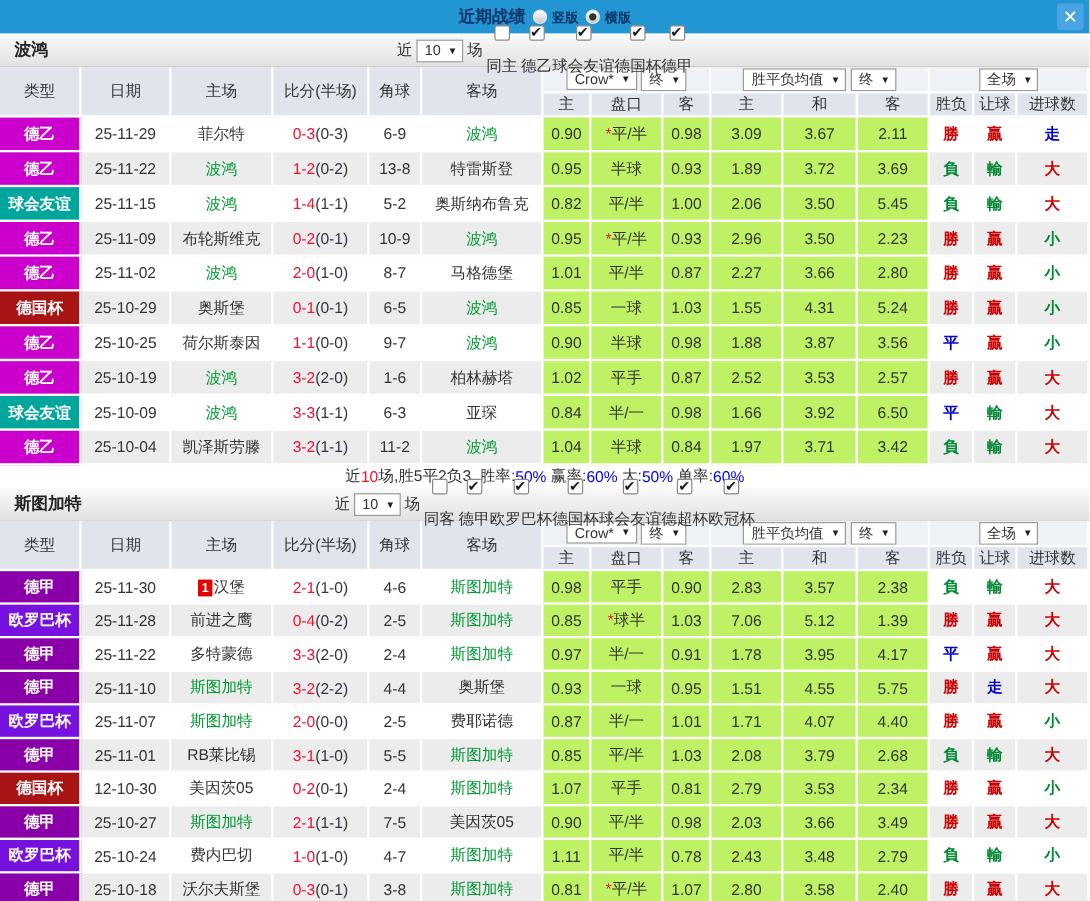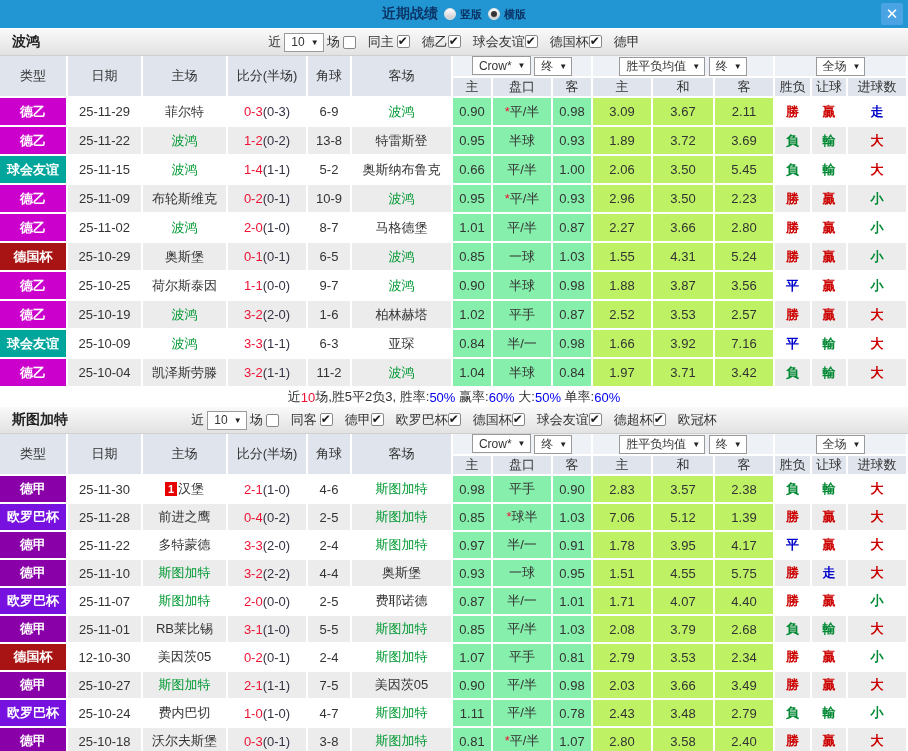--- a/index.html
+++ b/index.html
@@ -40,21 +40,21 @@
     display: flex; align-items: center; justify-content: center;
   }
   .team-name { position: absolute; left: 12px; font-weight: bold; font-size: 14px; color: #222; }
   .filters { display: flex; align-items: center; gap: 3px; }
   .select-box {
     display: inline-flex; align-items: center; gap: 6px; background: #fff;
     border: 1px solid #9a9a9a; padding: 1px 4px 1px 6px; height: 19px;
     font-size: 12px; cursor: pointer; white-space: nowrap;
   }
   .caret { font-size: 8px; color: #222; }
-  .cb-item { display: inline-flex; align-items: center; gap: 12px; cursor: pointer; white-space: nowrap; }
+  .cb-item { display: inline-flex; align-items: center; gap: 12px; cursor: pointer; white-space: nowrap; flex-direction: column; }
   .checkbox {
     display: inline-block; width: 13px; height: 13px; background: #fff;
     border: 1px solid #878787; border-radius: 2px; position: relative;
   }
   .checkbox.checked::after {
     content: "\2714"; position: absolute; left: 0px; top: -2px;
     font-size: 12px; color: #1a1a1a;
   }
   
   table { border-collapse: separate; border-spacing: 0; width: 908px; table-layout: fixed; }
@@ -65,21 +65,21 @@
   }
   thead th { background: #dfe4ed; font-weight: normal; color: #333; font-size: 13px; }
   thead tr.group-row th { height: 22px; background: #eef1f6; }
   thead tr.group-row th.main-col { background: #dfe4ed; }
   thead tr.sub-row th { height: 19px; }
   tbody td { height: 29px; font-size: 13px; }
   .section-2 tbody td { height: 28px; }
   td.col-type { color: #fff; font-weight: bold; }
   tr.even td.plain { background: #ececec; }
   tr.odd  td.plain { background: #ffffff; }
-  td.col-odds { background: #86efac; }
+  td.col-odds { background: #bef264; }
   td.col-avg  { background: #bef264; }
   td.col-res  { font-weight: bold; }
   .score-ht { }
   .badge {
     display: inline-block; background: #e60000; color: #fff; font-size: 11px;
     line-height: 14px; padding: 0 3px; margin-right: 1px; font-weight: bold;
   }
   .star { color: #ee1133; }
   
   .summary { height: 18px; display: flex; align-items: center; justify-content: center; font-size: 13px; background: #fff; }
@@ -231,21 +231,21 @@
             <td class="plain col-res" style="color: rgb(0, 136, 51);">輸</td>
             <td class="plain col-res" style="color: rgb(204, 0, 0);">大</td>
           </tr>
           <tr class="odd">
             <td class="col-type" style="background: rgb(0, 166, 156);">球会友谊</td>
             <td class="plain">25-11-15</td>
             <td class="plain"><span style="color: rgb(0, 153, 51);">波鸿</span></td>
             <td class="plain"><span class="score-ft" style="color: rgb(238, 17, 51);">1-4</span><span class="score-ht" style="color: rgb(51, 51, 68);">(1-1)</span></td>
             <td class="plain">5-2</td>
             <td class="plain"><span>奥斯纳布鲁克</span></td>
-            <td class="col-odds">0.66</td>
+            <td class="col-odds">0.82</td>
             <td class="col-odds">平/半</td>
             <td class="col-odds">1.00</td>
             <td class="col-avg">2.06</td>
             <td class="col-avg">3.50</td>
             <td class="col-avg">5.45</td>
             <td class="plain col-res" style="color: rgb(0, 136, 51);">負</td>
             <td class="plain col-res" style="color: rgb(0, 136, 51);">輸</td>
             <td class="plain col-res" style="color: rgb(204, 0, 0);">大</td>
           </tr>
           <tr class="even">
@@ -338,21 +338,21 @@
             <td class="plain">25-10-09</td>
             <td class="plain"><span style="color: rgb(0, 153, 51);">波鸿</span></td>
             <td class="plain"><span class="score-ft" style="color: rgb(238, 17, 51);">3-3</span><span class="score-ht" style="color: rgb(51, 51, 68);">(1-1)</span></td>
             <td class="plain">6-3</td>
             <td class="plain"><span>亚琛</span></td>
             <td class="col-odds">0.84</td>
             <td class="col-odds">半/一</td>
             <td class="col-odds">0.98</td>
             <td class="col-avg">1.66</td>
             <td class="col-avg">3.92</td>
-            <td class="col-avg">7.16</td>
+            <td class="col-avg">6.50</td>
             <td class="plain col-res" style="color: rgb(0, 0, 204);">平</td>
             <td class="plain col-res" style="color: rgb(0, 136, 51);">輸</td>
             <td class="plain col-res" style="color: rgb(204, 0, 0);">大</td>
           </tr>
           <tr class="even">
             <td class="col-type" style="background: rgb(204, 0, 204);">德乙</td>
             <td class="plain">25-10-04</td>
             <td class="plain"><span>凯泽斯劳滕</span></td>
             <td class="plain"><span class="score-ft" style="color: rgb(238, 17, 51);">3-2</span><span class="score-ht" style="color: rgb(51, 51, 68);">(1-1)</span></td>
             <td class="plain">11-2</td>

